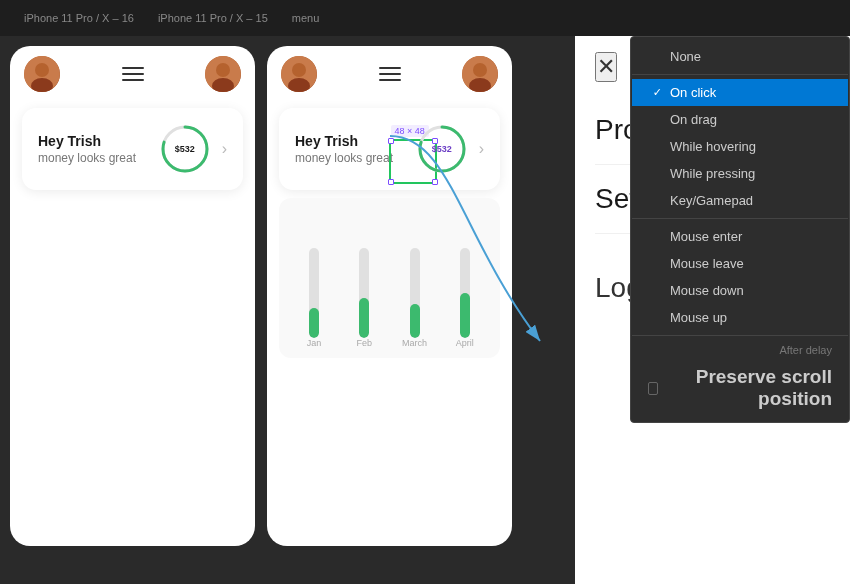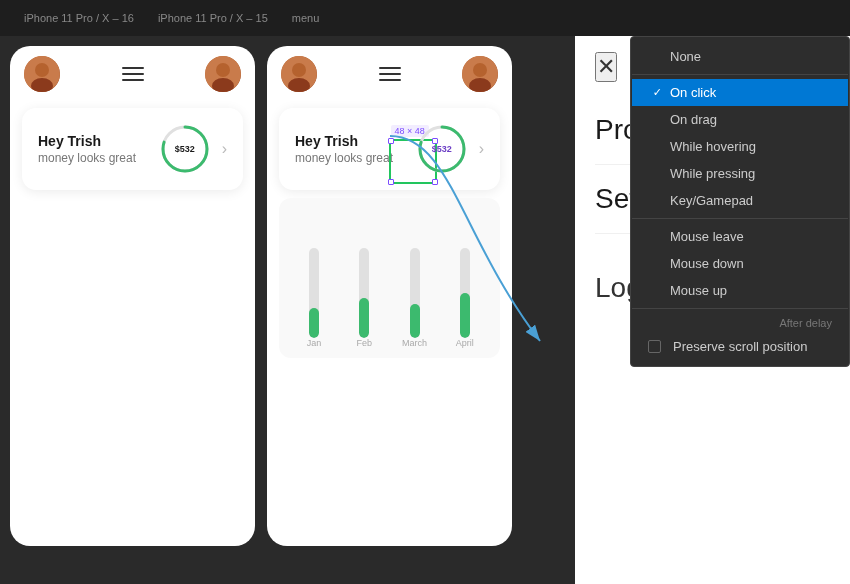--- a/index.html
+++ b/index.html
@@ -299,22 +299,23 @@
       padding: 4px 16px;
       font-size: 11px;
       color: #777;
     }
 
     .dropdown-checkbox-row {
       display: flex;
       align-items: center;
       gap: 12px;
       padding: 6px 16px;
-      font-size: 13px;
+      font-size: 19px;
       color: #ccc;
+      font-weight: bold;
     }
 
     .dropdown-checkbox {
       width: 13px;
       height: 13px;
       border: 1px solid #666;
       border-radius: 2px;
       background: transparent;
     }
 
@@ -511,20 +512,24 @@
     <span class="check-icon"></span>
     <span>While pressing</span>
   </div>
   <div class="dropdown-item">
     <span class="check-icon"></span>
     <span>Key/Gamepad</span>
   </div>
   <div class="dropdown-divider"></div>
   <div class="dropdown-item">
     <span class="check-icon"></span>
+    <span>Mouse enter</span>
+  </div>
+  <div class="dropdown-item">
+    <span class="check-icon"></span>
     <span>Mouse leave</span>
   </div>
   <div class="dropdown-item">
     <span class="check-icon"></span>
     <span>Mouse down</span>
   </div>
   <div class="dropdown-item">
     <span class="check-icon"></span>
     <span>Mouse up</span>
   </div>

